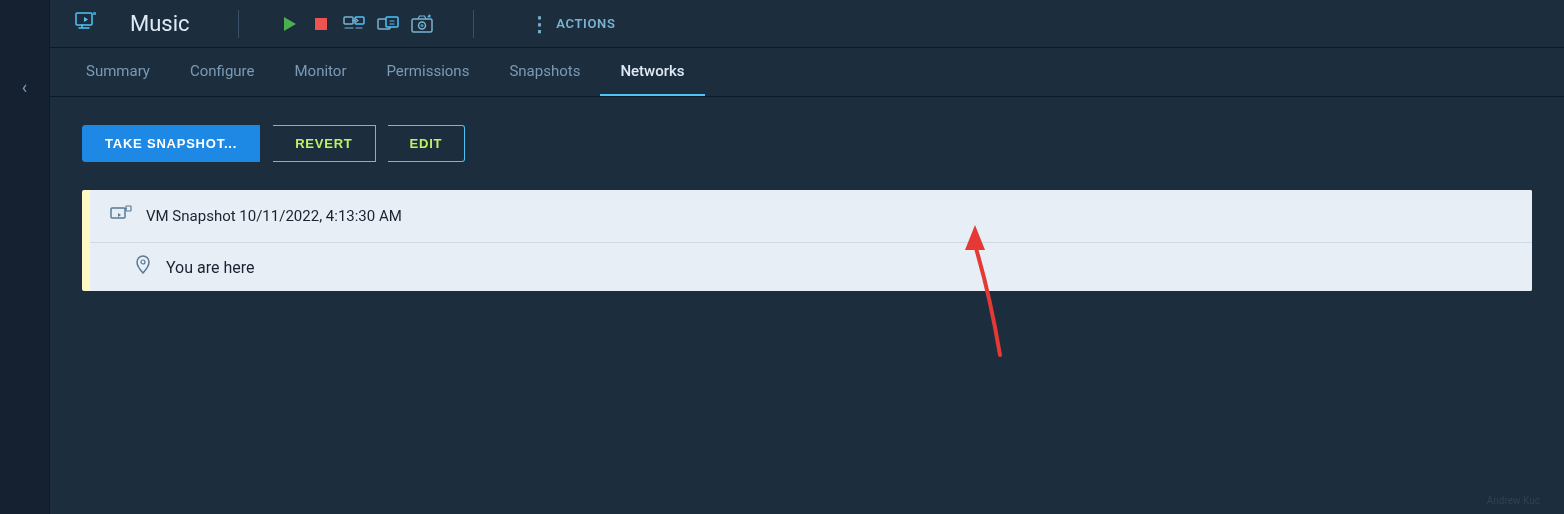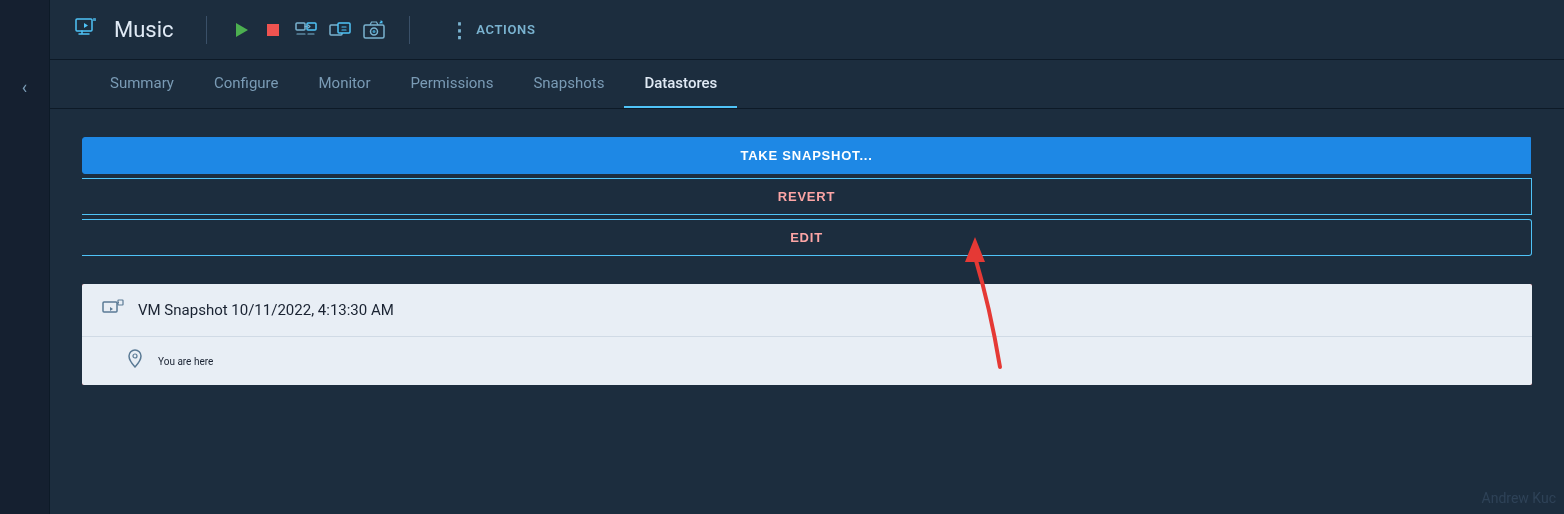--- a/index.html
+++ b/index.html
@@ -40,23 +40,23 @@
       flex-direction: column;
       background-color: #1c2d3e;
     }
 
     
     .top-bar {
       background-color: #1c2d3e;
       padding: 14px 24px;
       display: flex;
       align-items: center;
-      gap: 16px;
+      gap: 32px;
       border-bottom: 1px solid #0d1a27;
-      height: 60px;
+      height: 48px;
     }
 
     .vm-icon {
       color: #4fc3f7;
       font-size: 20px;
     }
 
     .vm-title {
       font-size: 22px;
       font-weight: 400;
@@ -102,21 +102,21 @@
 
     .actions-dots {
       font-size: 20px;
       color: #7ab3d0;
     }
 
     
     .nav-tabs {
       display: flex;
       gap: 0;
-      padding: 0 40px;
+      padding: 0 16px;
       background-color: #1c2d3e;
       border-bottom: 1px solid #0d1a27;
     }
 
     .nav-tab {
       padding: 14px 20px;
       font-size: 15px;
       color: #7a9bb5;
       cursor: pointer;
       border-bottom: 2px solid transparent;
@@ -133,34 +133,33 @@
     .content-area {
       flex: 1;
       padding: 28px 32px;
       background-color: #1c2d3e;
       position: relative;
     }
 
     
     .action-buttons {
       display: flex;
-      gap: 4px;
+      gap: 12px;
       margin-bottom: 28px;
-      flex-direction: column;
     }
 
     .btn {
       padding: 10px 22px;
       font-size: 13px;
       font-weight: 600;
       letter-spacing: 0.06em;
       cursor: pointer;
       border: 1px solid #4fc3f7;
       background: transparent;
-      color: #fca5a5;
+      color: #bef264;
     }
 
     .btn:first-child {
       border-radius: 3px 0 0 3px;
     }
 
     .btn:not(:first-child) {
       border-left: none;
     }
 
@@ -171,23 +170,24 @@
     .btn.primary {
       background-color: #1e88e5;
       border-color: #1e88e5;
       color: #ffffff;
       border-radius: 3px 0 0 3px;
       margin-right: 1px;
     }
 
     
     .snapshot-list {
-      background-color: #b91c1c;
+      background-color: #fef9c3;
       border-radius: 2px;
       overflow: hidden;
+      padding-left: 8px;
     }
 
     .snapshot-item {
       display: flex;
       align-items: center;
       gap: 14px;
       padding: 14px 20px;
       background-color: #e8eef5;
       border-bottom: 1px solid #d0dae5;
     }
@@ -210,38 +210,38 @@
       padding: 12px 20px 12px 44px;
       background-color: #e8eef5;
     }
 
     .location-icon {
       color: #5a7a95;
       font-size: 18px;
     }
 
     .location-label {
-      font-size: 10px;
+      font-size: 16px;
       color: #1a2332;
       text-align: center;
     }
 
     
     .arrow-annotation {
       position: absolute;
       top: 68px;
       left: 870px;
       pointer-events: none;
     }
 
     .watermark {
       position: absolute;
       bottom: 8px;
-      right: 8px;
-      font-size: 14px;
+      right: 24px;
+      font-size: 10px;
       color: #3a5068;
       opacity: 0.6;
     }
   </style>
 </head>
 <body>
 
 <div class="app-container">
 
   <div class="sidebar-collapse">
@@ -312,21 +312,21 @@
         <span>ACTIONS</span>
       </div>
     </div>
 
     <div class="nav-tabs">
       <div class="nav-tab">Summary</div>
       <div class="nav-tab">Configure</div>
       <div class="nav-tab">Monitor</div>
       <div class="nav-tab">Permissions</div>
       <div class="nav-tab">Snapshots</div>
-      <div class="nav-tab active">Datastores</div>
+      <div class="nav-tab active">Networks</div>
     </div>
 
     <div class="content-area">
 
       <div class="action-buttons">
         <button class="btn primary">TAKE SNAPSHOT...</button>
         <button class="btn">REVERT</button>
         <button class="btn">EDIT</button>
       </div>
 

